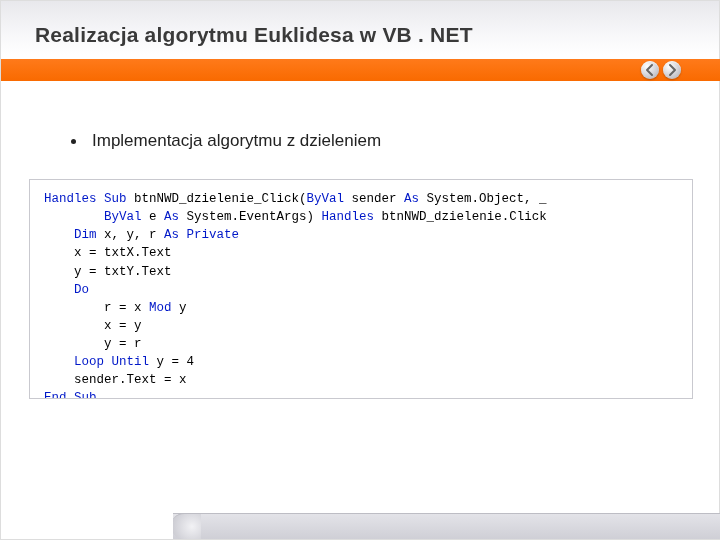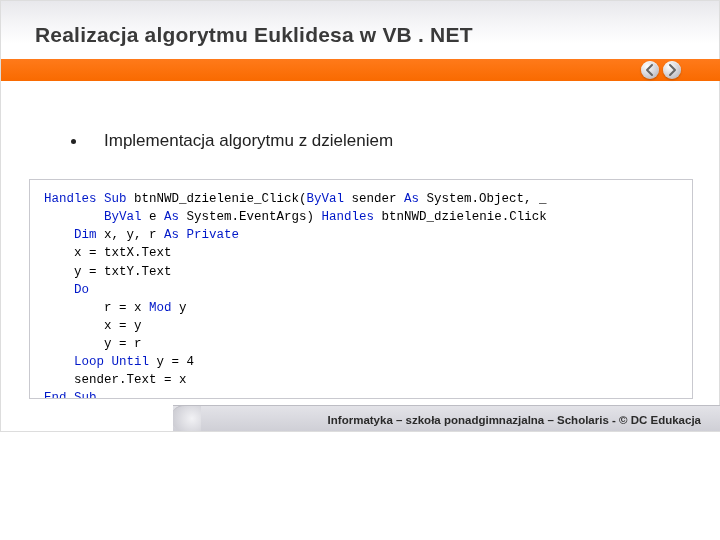--- a/index.html
+++ b/index.html
@@ -1,18 +1,18 @@
 <!DOCTYPE html>
 <html><head>
 <meta charset="utf-8">
 <style>
   * { margin: 0; padding: 0; box-sizing: border-box; }
   html, body { width: 720px; height: 540px; font-family: Arial, Helvetica, sans-serif; background: #fff; }
   .slide {
-    width: 720px; height: 432px; position: relative;
+    width: 720px; height: 540px; position: relative;
     background: linear-gradient(to bottom, #e8e8ec 0%, #f7f7f9 6%, #ffffff 10%);
     border: 1px solid #ddd;
     padding-left: 47px;
   }
   .title {
     position: absolute; left: 34px; top: 22px;
     font-size: 21px; font-weight: bold; color: #3a3a3a;
     letter-spacing: 0.2px;
   }
   .orange-bar {
@@ -22,21 +22,21 @@
   .nav-circle {
     position: absolute; top: 60px; width: 18px; height: 18px; border-radius: 50%;
     background: radial-gradient(circle at 35% 30%, #ffffff 0%, #d9d9de 45%, #a8a8b0 100%);
     box-shadow: 0 1px 2px rgba(0,0,0,0.25), inset 0 1px 1px rgba(255,255,255,0.6);
   }
   .nav-circle.prev { right: 60px; }
   .nav-circle.next { right: 38px; }
   .nav-circle svg { width: 18px; height: 18px; display: block; }
   .bullet-row {
     position: absolute; left: 70px; top: 130px;
-    display: flex; align-items: center; gap: 28px;
+    display: flex; align-items: center; gap: 16px;
     font-size: 17px; color: #222;
   }
   .bullet-dot { width: 5px; height: 5px; border-radius: 50%; background: #222; flex: 0 0 auto; }
   .code-box {
     position: absolute; left: 28px; top: 178px; width: 664px; height: 220px;
     border: 1px solid #c9c9cf; background: #fff;
     padding: 10px 6px 10px 14px;
     font-family: "Courier New", Courier, monospace;
     font-size: 12.5px; line-height: 1.45;
     white-space: pre; color: #000;
@@ -96,15 +96,14 @@
 <span>        r = x </span><span class="kw">Mod</span><span> y</span>
 <span>        x = y</span>
 <span>        y = r</span>
 <span class="kw">    Loop Until</span><span> y = 4</span>
 <span>    sender.Text = x</span>
 <span class="kw">End Sub</span></div>
 
   <div class="footer-bar"></div>
   <div class="footer-cap"></div>
   <div class="footer-white"></div>
-  <div class="footer-text">Informatyka – szkoła ponadgimnazjalna – Scholaris - © DC Edukacja</div>
 
 </div>
 
 </body></html>

